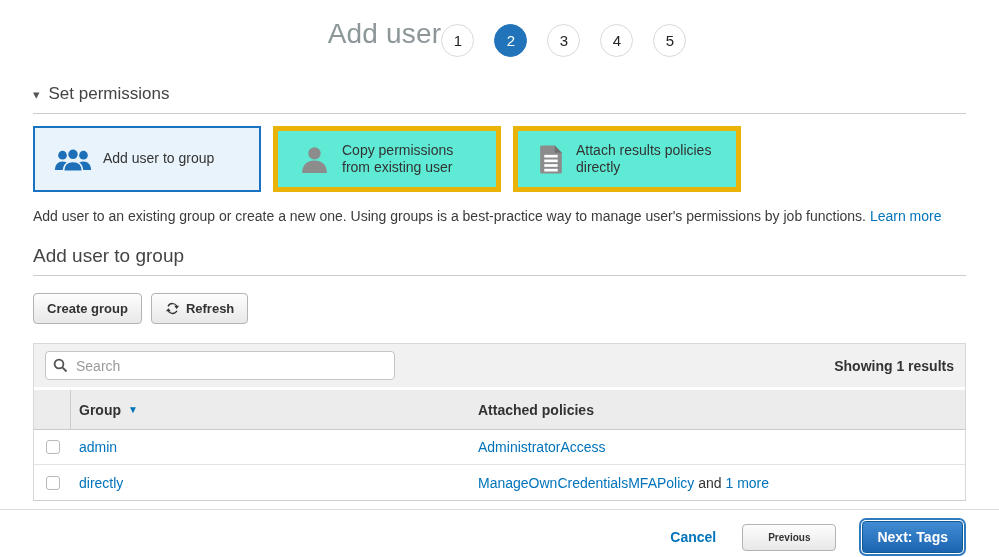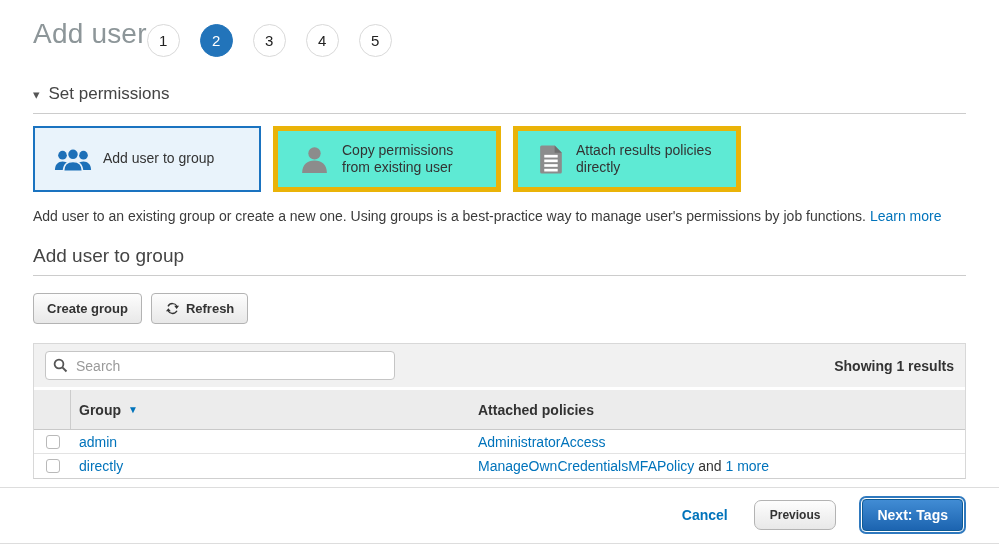--- a/index.html
+++ b/index.html
@@ -1,19 +1,19 @@
 <!DOCTYPE html>
 <html><head>
 <meta charset="utf-8">
 <style>
   * { margin:0; padding:0; box-sizing:border-box; }
   html,body { width:999px; height:557px; overflow:hidden; background:#fff;
     font-family:"Liberation Sans", sans-serif; color:#333; }
 
-  .page-header { display:flex; justify-content:flex-start; align-items:flex-start;
+  .page-header { display:flex; justify-content:center; align-items:flex-start;
     padding:18px 18px 0 33px; }
   .page-title { font-size:28px; font-weight:400; color:#8d9699; letter-spacing:.2px; }
 
   .steps { display:flex; gap:20px; margin-top:6px; }
   .step { width:33px; height:33px; border-radius:50%; border:1px solid #d9d9d9;
     background:#fff; color:#222; font-size:15px; display:flex; align-items:center;
     justify-content:center; }
   .step.active { background:#2274ba; border-color:#2274ba; color:#fff; }
 
   .content { padding:0 33px; }
@@ -56,31 +56,31 @@
 
   .thead { display:flex; background:#ececec; border-bottom:1px solid #c9c9c9;
     height:40px; align-items:center; font-size:14px; font-weight:700; color:#333; }
   .col-check { width:37px; align-self:stretch; display:flex; align-items:center;
     justify-content:center; }
   .thead .col-check { border-right:1px solid #ccc; }
   .col-group { width:397px; padding-left:8px; display:flex; align-items:center; gap:7px; }
   .col-pol { flex:1; padding-left:10px; }
   .sort-icon { color:#0073bb; font-size:10px; }
 
-  .trow { display:flex; align-items:center; height:24px; font-size:14px;
+  .trow { display:flex; align-items:center; height:35px; font-size:14px;
     border-bottom:1px solid #e3e3e3; background:#fff; }
   .trow:last-child { border-bottom:none; }
   .checkbox { width:14px; height:14px; border:1px solid #b9b9b9; border-radius:3px;
     background:#fff; cursor:pointer; }
 
   .footer { margin-top:8px; border-top:1px solid #ddd; border-bottom:1px solid #ddd;
     padding:11px 33px 12px; display:flex; justify-content:flex-end; align-items:center;
     gap:26px; background:#fff; }
   .cancel { font-size:14px; font-weight:700;text-align:center; }
-  .btn-prev { font-size:12px; padding:7px 15px;border-radius:7px; }
+  .btn-prev { font-size:10px; padding:7px 25px; }
   .btn-primary { font-size:14px; font-weight:700; color:#fff; padding:7px 14px;
     border:1px solid #0e5a94; border-radius:4px; cursor:pointer;
     background:linear-gradient(#418cd4,#1c64b0);
     box-shadow:0 0 0 1px #fff, 0 0 0 3px #2f79be; margin-right:3px; }
 </style>
 </head>
 <body>
 
 <div class="page-header">
   <div class="page-title">Add user</div>

